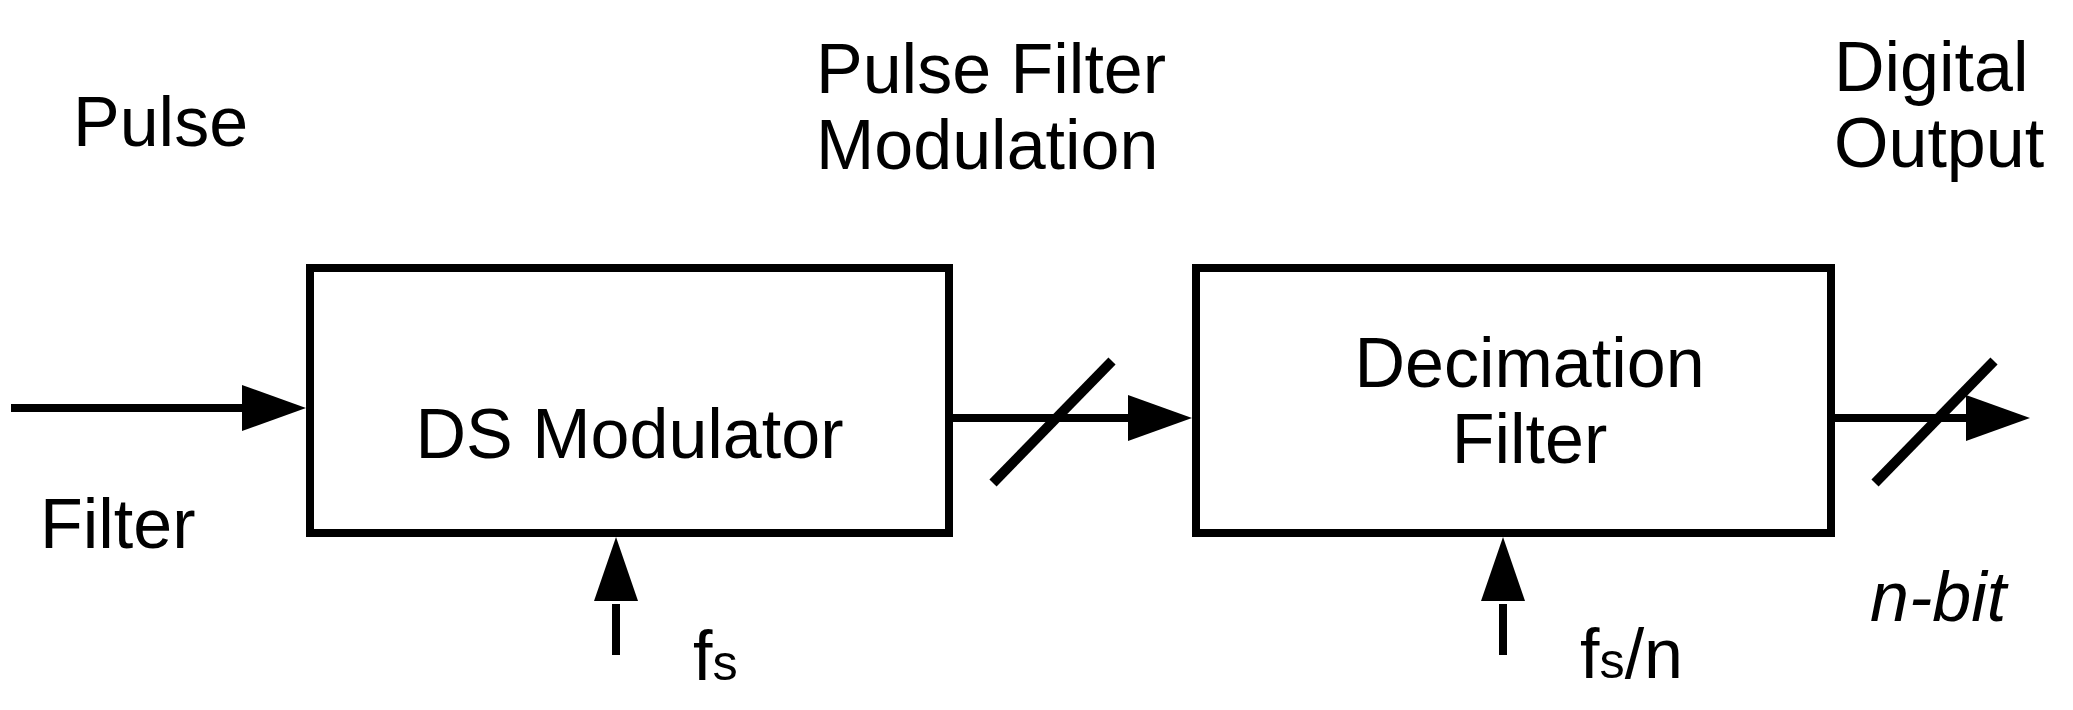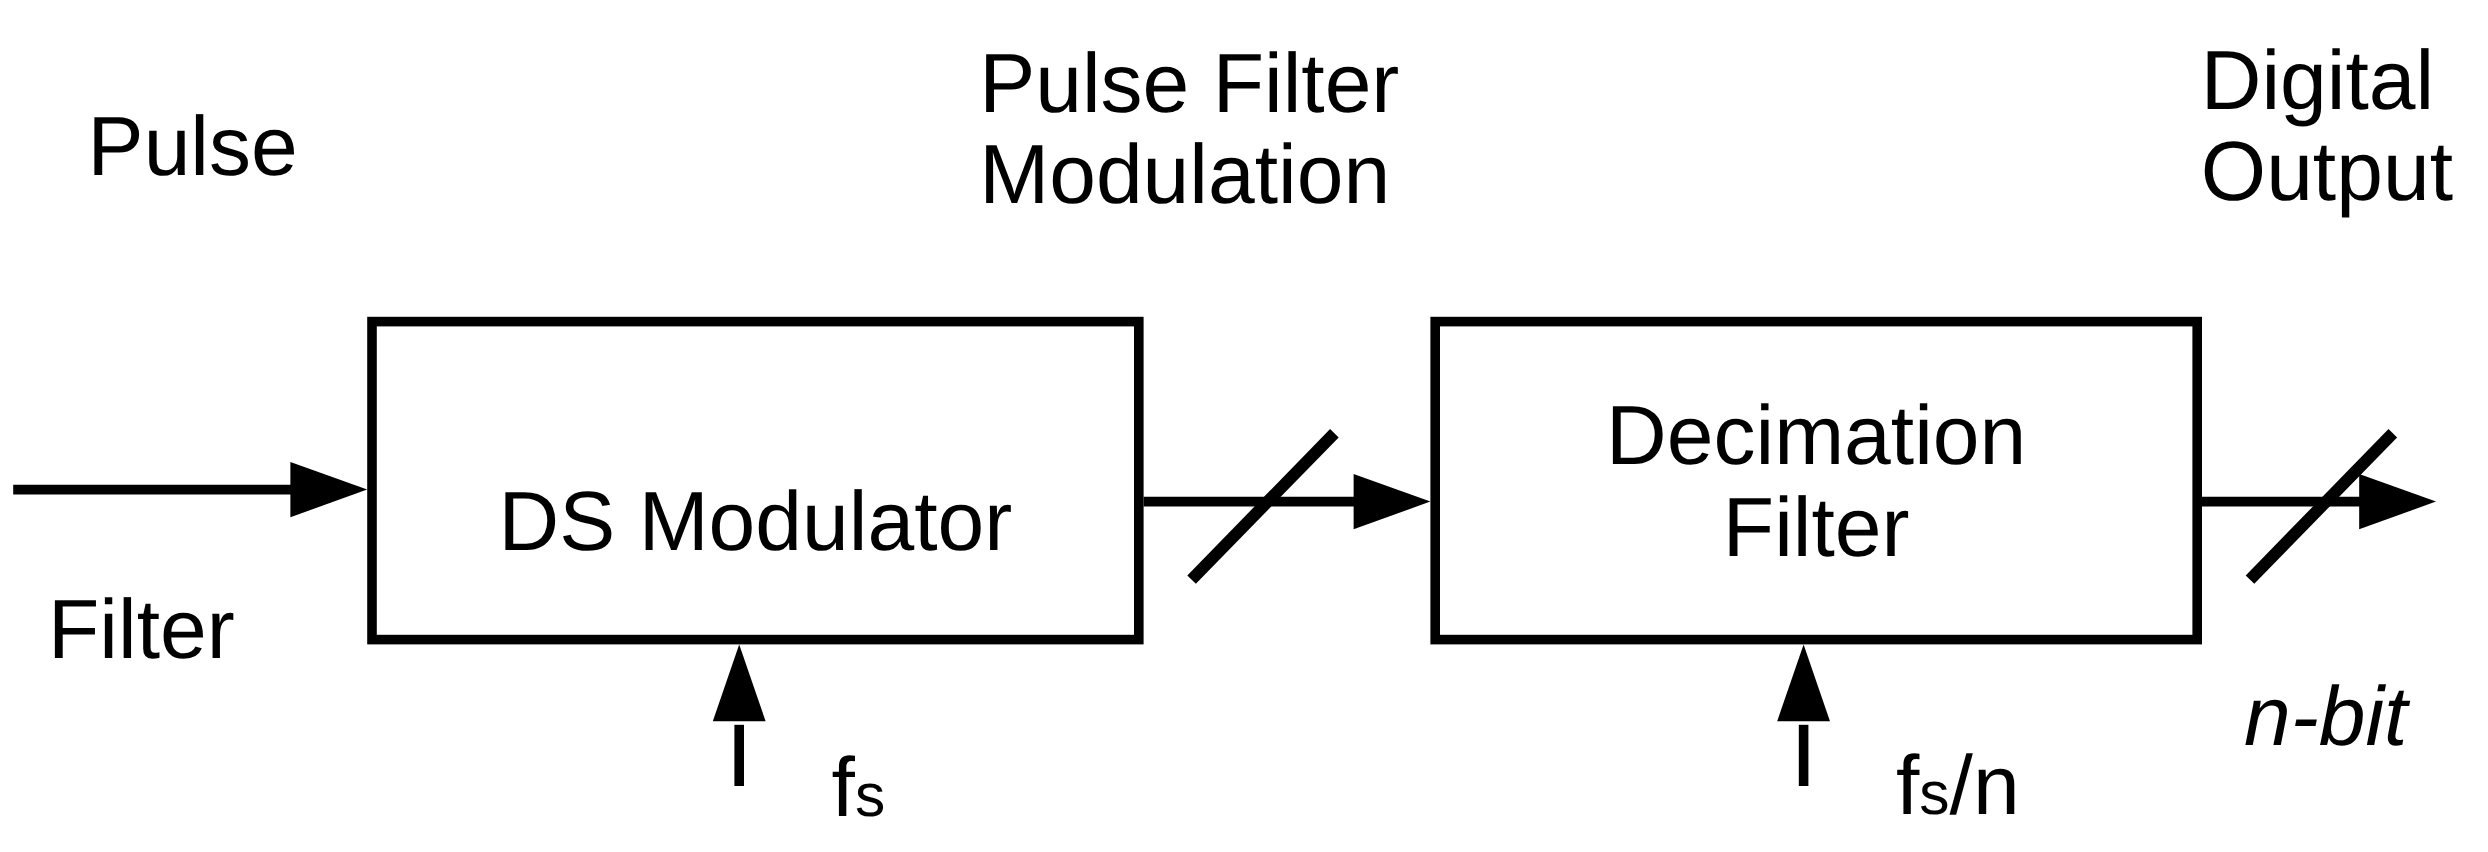--- a/index.html
+++ b/index.html
@@ -62,21 +62,21 @@
   <div class="lbl" style="left:73px;top:84px;">Pulse</div>
 
   <div class="lbl" style="left:816px;top:31px;"><span>Pulse Filter</span><br><span>Modulation</span></div>
 
   <div class="lbl" style="left:1822px;top:29px;margin-left:12px;"><span>Digital</span><br><span>Output</span></div>
 
   <div class="box-text" style="left:306px;top:264px;width:647px;height:340px;">
     <div class="bt-inner">DS Modulator</div>
   </div>
 
-  <div class="box-text" style="left:1192px;top:264px;width:643px;height:273px;">
+  <div class="box-text" style="left:1192px;top:264px;width:643px;height:273px;padding-left:16px;">
     <div class="bt-inner"><span>Decimation</span><br><span>Filter</span></div>
   </div>
 
   <div class="lbl" style="left:40px;top:486px;"><span>Filter</span><br></div>
 
 
   <div class="lbl" style="left:1870px;top:559px;font-style:italic;">n-bit</div>
 
   <div class="lbl" style="left:693px;top:618px;"><span>f</span><span class="sub">s</span></div>
 

